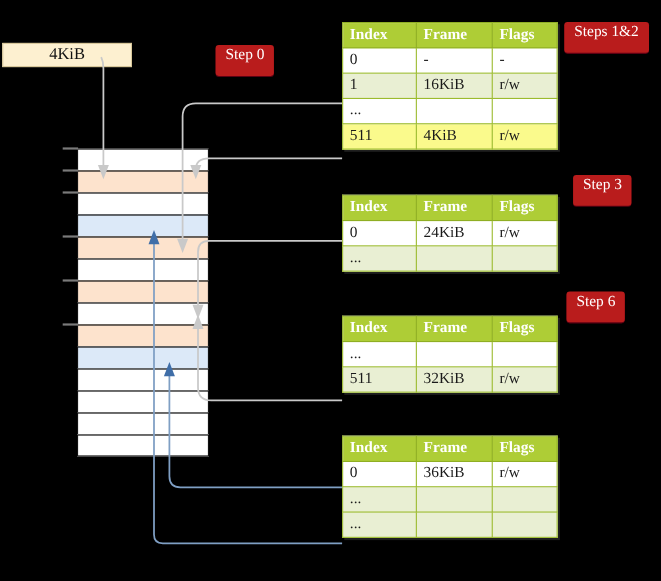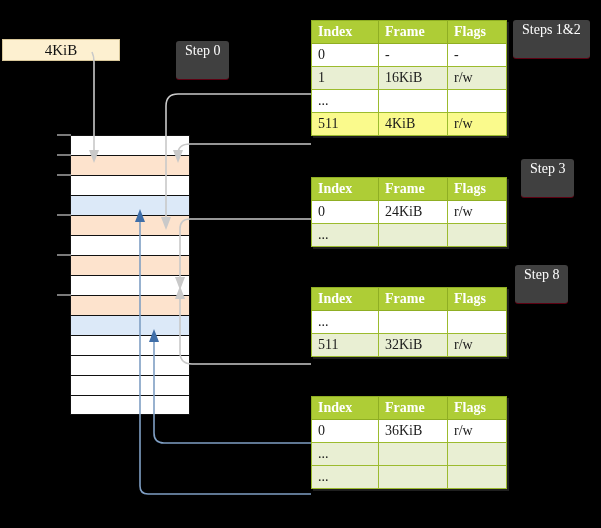--- a/index.html
+++ b/index.html
@@ -20,24 +20,24 @@
     color:#111;
     font-size:15px;
     text-align:center;
     line-height:20px;
     box-sizing:border-box;
   }
 
   
   .pill{
     position:absolute;
-    background:#404040;
+    background:#b91c1c;
     color:#fff;
     font-size:14px;
-    padding:2px 9px 20px 9px;
+    padding:2px 9px 10px 9px;
     border-radius:3px;
     white-space:nowrap;
     box-shadow:0 1px 0 #5d0012;
     line-height:16px;
   }
   .memrow{
     position:absolute;
     left:0;
     box-sizing:border-box;
     border-top:1px solid #111;
@@ -95,31 +95,31 @@
 </style>
 </head>
 <body>
 
 <div id="stage">
 
   <div class="srcbox" style="left:2px;top:39px;width:118px;height:22px;">
     <span>4KiB</span>
   </div>
 
-  <div class="pill" style="left:176px;top:41px;">
+  <div class="pill" style="left:196px;top:41px;">
     <span>Step 0</span>
   </div>
   <div class="pill" style="left:513px;top:20px;">
     <span>Steps 1&amp;2</span>
   </div>
   <div class="pill" style="left:521px;top:159px;">
     <span>Step 3</span>
   </div>
   <div class="pill" style="left:515px;top:265px;">
-    <span>Step 8</span>
+    <span>Step 6</span>
   </div>
 
   <div id="memcol" style="position:absolute;left:70px;top:135px;width:120px;height:280px;">
       <div class="memrow" style="top: 0px; height: 20px; width: 120px;"></div>
       <div class="memrow peach" style="top: 20px; height: 20px; width: 120px;"></div>
       <div class="memrow" style="top: 40px; height: 20px; width: 120px;"></div>
       <div class="memrow blue" style="top: 60px; height: 20px; width: 120px;"></div>
       <div class="memrow peach" style="top: 80px; height: 20px; width: 120px;"></div>
       <div class="memrow" style="top: 100px; height: 20px; width: 120px;"></div>
       <div class="memrow peach" style="top: 120px; height: 20px; width: 120px;"></div>

